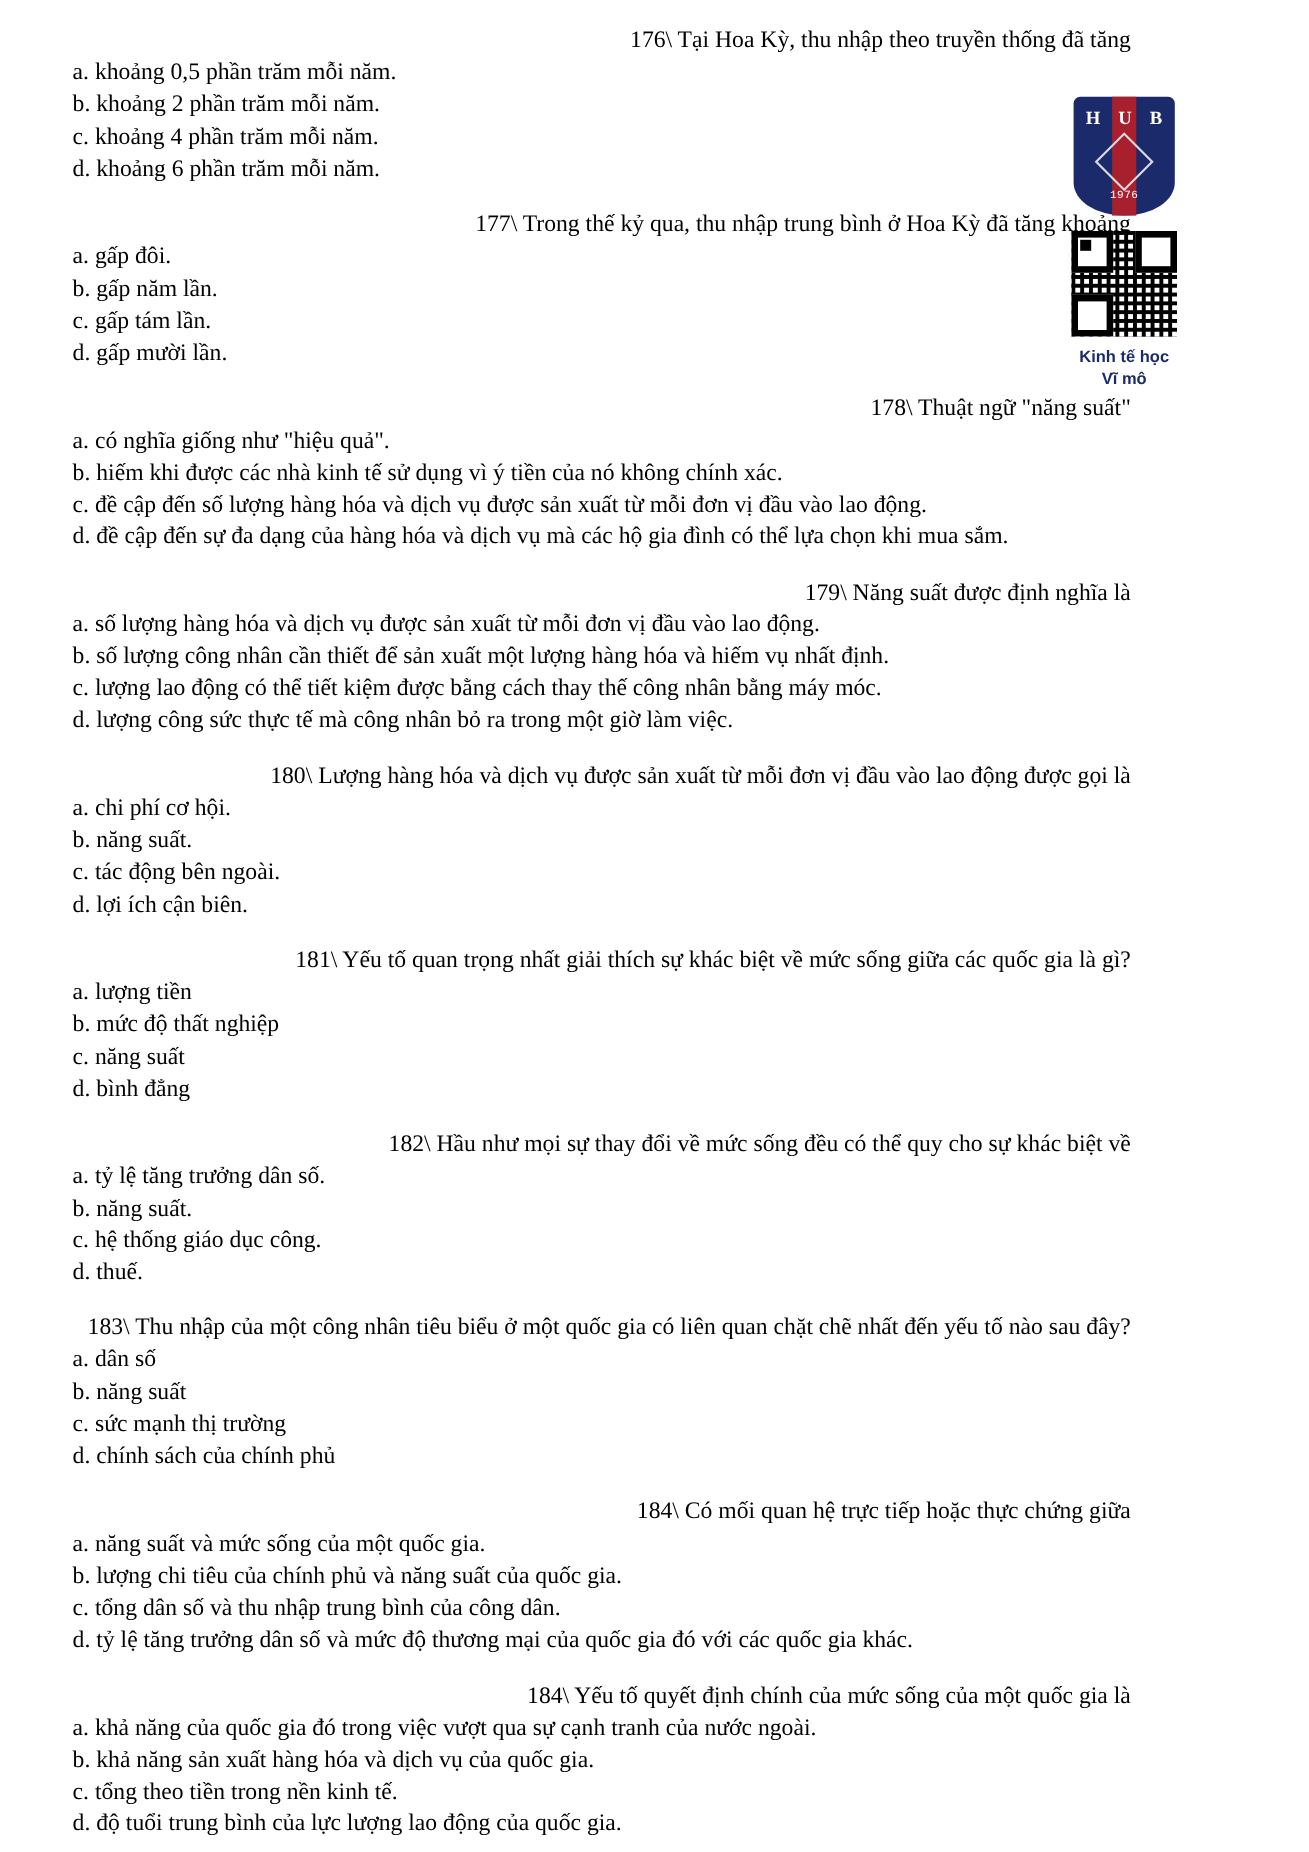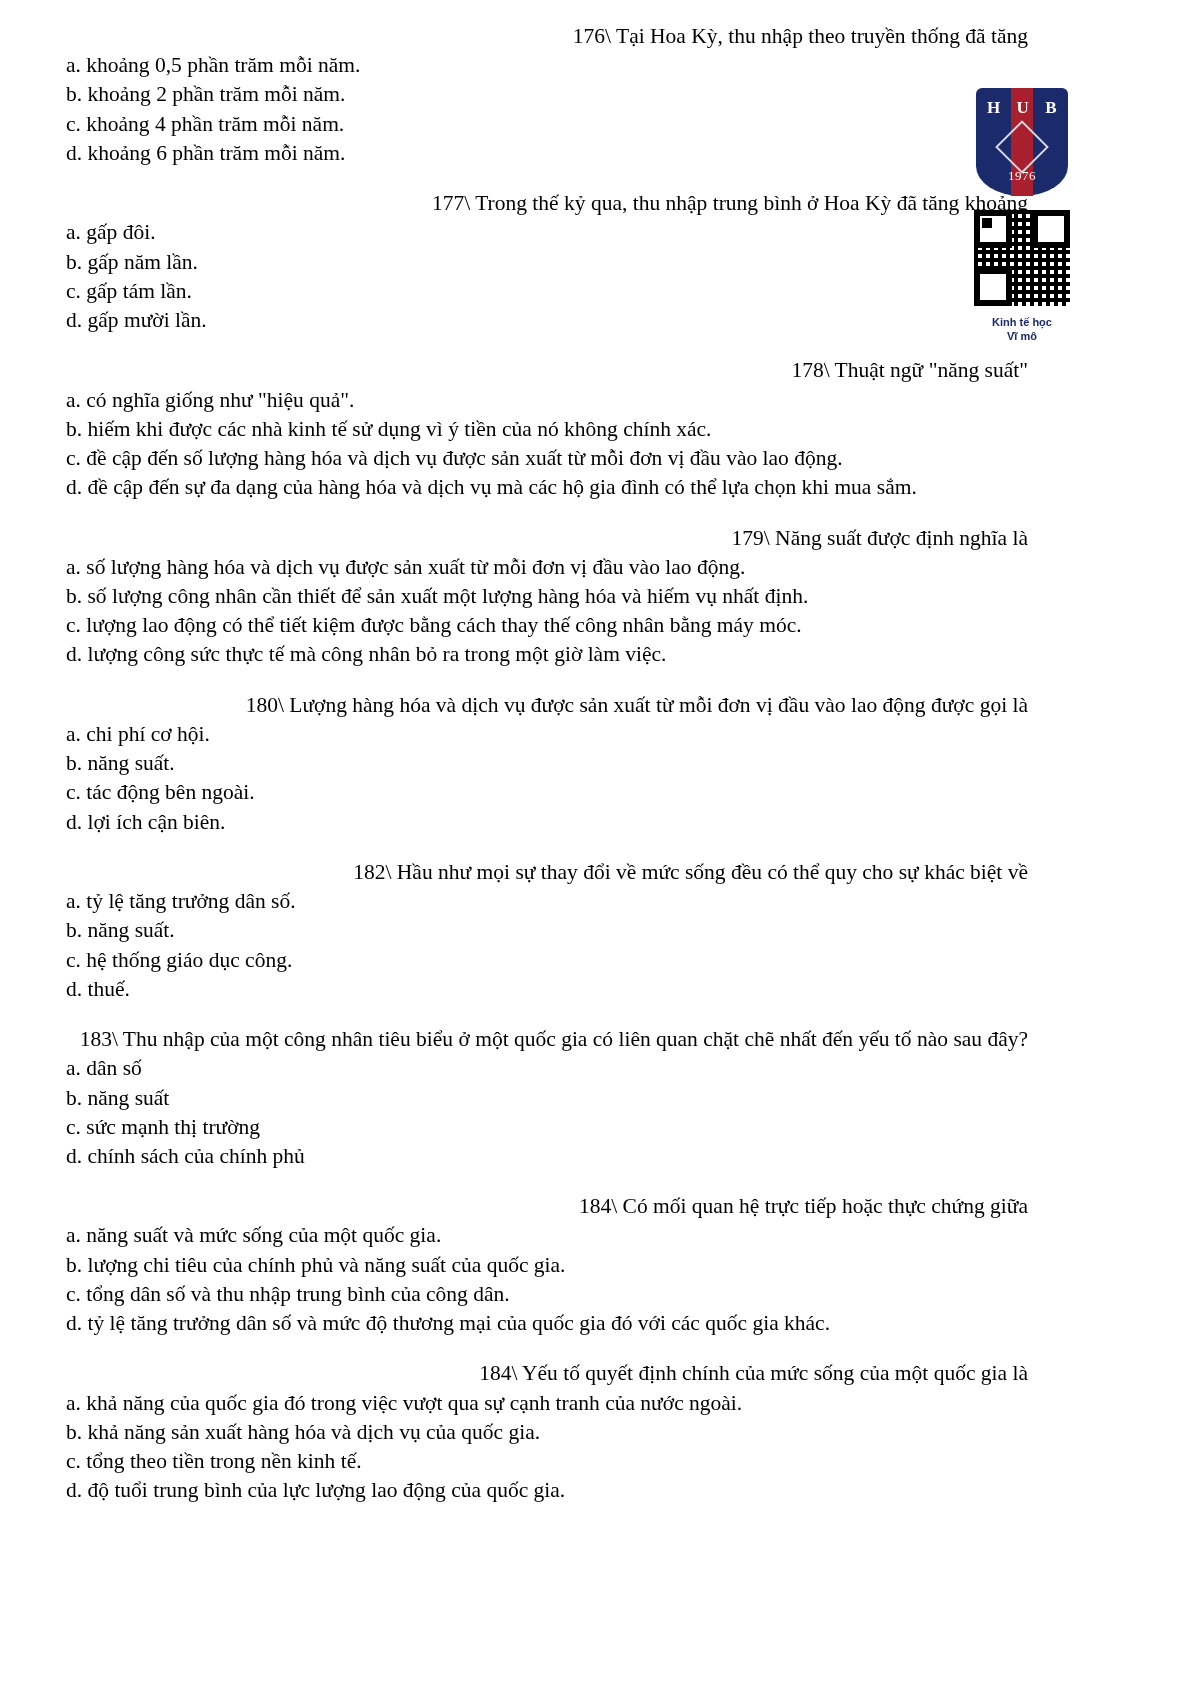--- a/index.html
+++ b/index.html
@@ -98,22 +98,22 @@
     transform: translateX(-50%) rotate(45deg);
     background: transparent;
   }
   .shield-year {
     position: absolute;
     bottom: 12px;
     left: 0;
     right: 0;
     text-align: center;
     color: #ffffff;
-    font-size: 13px;
-    font-family: Liberation Serif, serif;
+    font-size: 10px;
+    font-family: Liberation Mono, monospace;
     letter-spacing: 0.5px;
   }
   .qr {
     margin: 14px auto 0;
     width: 96px;
     height: 96px;
     background-color: #ffffff;
     background-image:
       linear-gradient(90deg, #000 50%, transparent 50%),
       linear-gradient(#000 50%, transparent 50%);
@@ -143,21 +143,21 @@
   .qr-inner {
     position: absolute;
     top: 8px; left: 8px;
     width: 10px; height: 10px;
     background: #000;
   }
   .brand-caption {
     margin-top: 9px;
     font-family: "Liberation Sans", sans-serif;
     font-weight: bold;
-    font-size: 11px;
+    font-size: 15px;
     color: #1b2a6b;
     line-height: 1.3;
   }
 </style>
 </head>
 <body>
 
 <div class="page">
 
   <div class="brand">
@@ -219,20 +219,27 @@
     </div>
 
     <div class="qblock">
       <div class="qstem">180\ Lượng hàng hóa và dịch vụ được sản xuất từ mỗi đơn vị đầu vào lao động được gọi là</div>
       <div class="qopt">a. chi phí cơ hội.</div>
       <div class="qopt">b. năng suất.</div>
       <div class="qopt">c. tác động bên ngoài.</div>
       <div class="qopt">d. lợi ích cận biên.</div>
     </div>
 
+    <div class="qblock">
+      <div class="qstem">181\ Yếu tố quan trọng nhất giải thích sự khác biệt về mức sống giữa các quốc gia là gì?</div>
+      <div class="qopt">a. lượng tiền</div>
+      <div class="qopt">b. mức độ thất nghiệp</div>
+      <div class="qopt">c. năng suất</div>
+      <div class="qopt">d. bình đẳng</div>
+    </div>
 
     <div class="qblock">
       <div class="qstem">182\ Hầu như mọi sự thay đổi về mức sống đều có thể quy cho sự khác biệt về</div>
       <div class="qopt">a. tỷ lệ tăng trưởng dân số.</div>
       <div class="qopt">b. năng suất.</div>
       <div class="qopt">c. hệ thống giáo dục công.</div>
       <div class="qopt">d. thuế.</div>
     </div>
 
     <div class="qblock">

